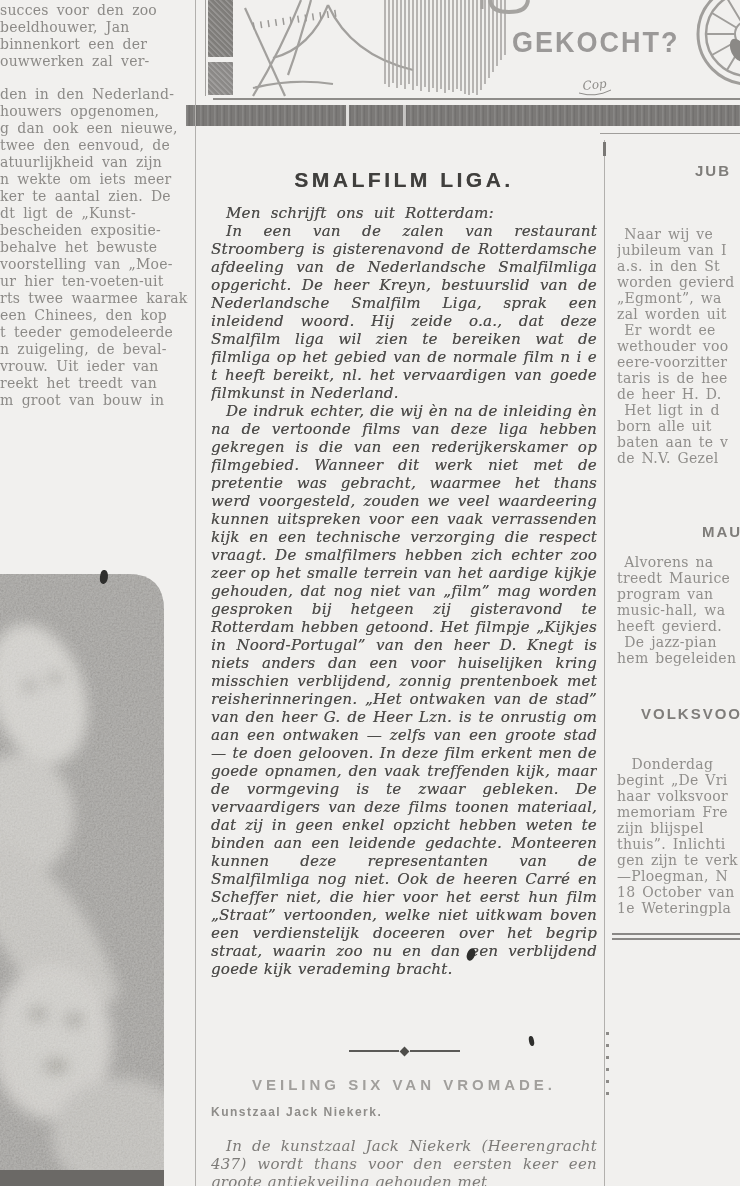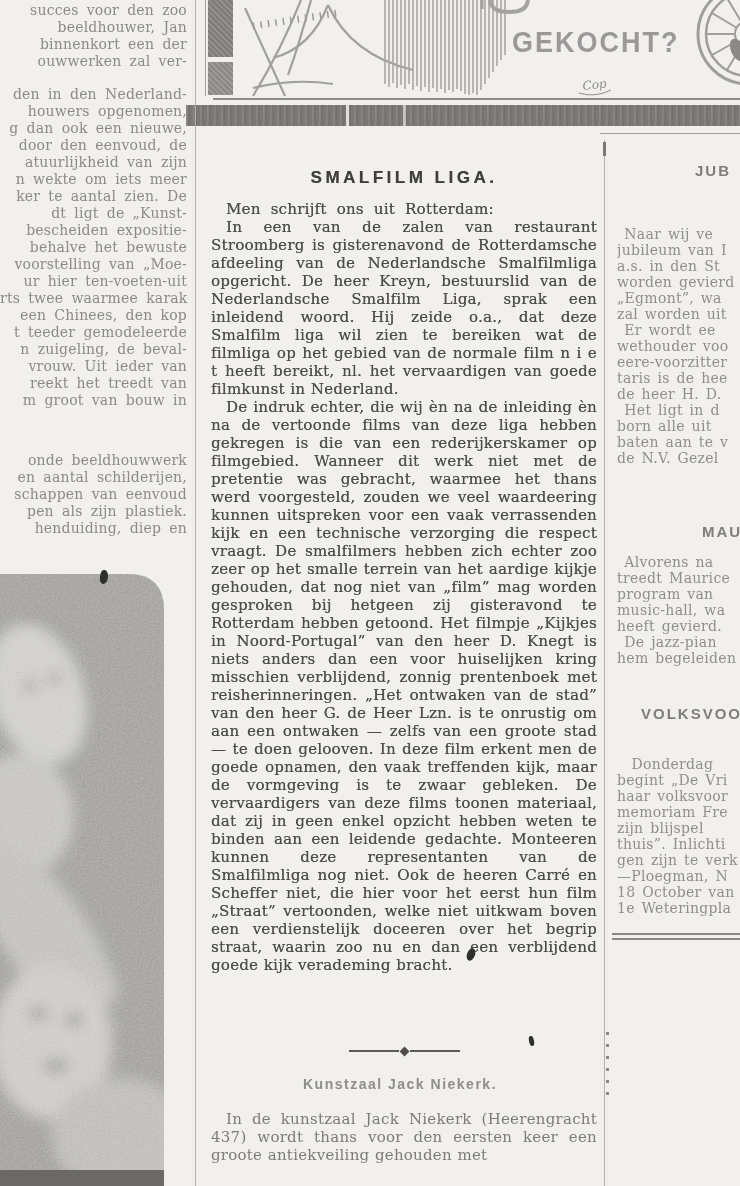--- a/index.html
+++ b/index.html
@@ -21,44 +21,44 @@
         background-image:repeating-linear-gradient(45deg,rgba(255,255,255,.18) 0 1px,transparent 2px 4px);}
   .b1{top:0;height:57px;background-color:#7f7d7a;}
   .b2{top:62px;height:33px;background-color:#8b8987;}
   .sketch{position:absolute;left:233px;top:0;}
   .gekocht{position:absolute;left:512px;top:27px;width:190px;
         font-family:"Liberation Sans",sans-serif;font-weight:bold;font-size:27px;
         letter-spacing:2px;color:#9b9998;transform:scaleY(1.06);}
   
   .leftcol{position:absolute;left:0;top:0;width:188px;height:545px;overflow:hidden;
         color:#8c8a87;font-size:14px;line-height:17px;word-spacing:3.5px;letter-spacing:.2px;}
-  .lc{position:absolute;left:0;width:188px;text-align:right;padding-right:1px;box-sizing:border-box;}
+  .lc{position:absolute;left:0;width:188px;padding-right:1px;box-sizing:border-box;}
   .lcp1{top:2px;} .lcp2{top:86px;} .lcp3{top:452px;}
   .tline{white-space:nowrap;}
   .photo{position:absolute;left:0;top:574px;}
   
   .midcol{position:absolute;left:211px;top:160px;width:386px;height:886px;overflow:hidden;
         color:#4c4b49;text-shadow:0.2px 0.15px 0.35px rgba(64,63,60,.65);}
   .h1{margin-top:8px;text-align:center;font-family:"Liberation Sans",sans-serif;
-        font-weight:bold;font-size:17px;letter-spacing:3.5px;color:#403f3d;}
+        font-weight:bold;font-size:21px;letter-spacing:3.5px;color:#403f3d;}
   .h2{margin-top:16px;text-align:right;padding-right:6px;font-weight:bold;
         font-size:16px;letter-spacing:1px;color:#45443f;}
   .midcol p,.auction p{margin:0;font-size:15px;line-height:18px;text-align:justify;
-        text-indent:15px;letter-spacing:.25px;word-spacing:.5px;}
+        text-indent:15px;letter-spacing:.25px;word-spacing:.5px;font-style:italic;}
   .byline{margin-top:12px !important;word-spacing:5px !important;}
   
   .auction{position:absolute;left:211px;top:1046px;width:386px;height:140px;overflow:hidden;
         color:#7d7b78;}
   .divider{display:flex;align-items:center;justify-content:center;height:10px;margin-bottom:20px;}
   .dline{width:50px;height:1.5px;background:#5b5a57;}
   .diamond{width:7px;height:7px;background:#4e4d4a;transform:rotate(45deg);margin:0 2px;}
   .h3{text-align:center;font-family:"Liberation Sans",sans-serif;font-weight:bold;
         font-size:15px;letter-spacing:4px;color:#a19f9c;margin-bottom:12px;}
-  .h4{text-align:center;padding-right:8px;font-family:"Liberation Sans",sans-serif;
-        font-weight:bold;font-size:14px;letter-spacing:1.5px;color:#8f8d8a;margin-bottom:18px;}
+  .h4{text-align:left;padding-right:8px;font-family:"Liberation Sans",sans-serif;
+        font-weight:bold;font-size:12px;letter-spacing:1.5px;color:#8f8d8a;margin-bottom:18px;}
   
   .rightcol{position:absolute;left:617px;top:0;width:123px;height:954px;overflow:hidden;
         color:#908e8b;font-size:14px;line-height:16px;letter-spacing:.3px;word-spacing:2px;}
   .rh{position:absolute;font-family:"Liberation Sans",sans-serif;font-weight:bold;
         font-size:15px;letter-spacing:2px;color:#7f7d7a;white-space:nowrap;}
   .rh1{top:163px;left:78px;} .rh2{top:524px;left:78px;margin-left:7px;} .rh3{top:706px;left:24px;}
   .rp{position:absolute;left:0;width:130px;}
   .rp1{top:226px;} .rp2{top:554px;} .rp3{top:756px;} .rp4{top:1116px;line-height:17px;}
   .dblrule{position:absolute;left:612px;top:933px;width:128px;height:3px;
         border-top:2px solid #8a8886;border-bottom:2px solid #8a8886;}
@@ -118,43 +118,36 @@
     <div class="lc lcp1">
         <div class="tline">succes voor den zoo</div>
         <div class="tline">beeldhouwer, Jan</div>
         <div class="tline">binnenkort een der</div>
         <div class="tline">ouwwerken zal ver-</div>
       </div>
     <div class="lc lcp2">
         <div class="tline">den in den Nederland-</div>
         <div class="tline">houwers opgenomen,</div>
         <div class="tline">g dan ook een nieuwe,</div>
-        <div class="tline">door den eenvoud, de</div>
+        <div class="tline">twee den eenvoud, de</div>
         <div class="tline">atuurlijkheid van zijn</div>
         <div class="tline">n wekte om iets meer</div>
         <div class="tline">ker te aantal zien. De</div>
         <div class="tline">dt ligt de „Kunst-</div>
         <div class="tline">bescheiden expositie-</div>
         <div class="tline">behalve het bewuste</div>
         <div class="tline">voorstelling van „Moe-</div>
         <div class="tline">ur hier ten-voeten-uit</div>
         <div class="tline">rts twee waarmee karak-</div>
         <div class="tline">een Chinees, den kop</div>
         <div class="tline">t teeder gemodeleerde</div>
         <div class="tline">n zuigeling, de beval-</div>
         <div class="tline">vrouw. Uit ieder van</div>
         <div class="tline">reekt het treedt van</div>
         <div class="tline">m groot van bouw in</div>
-      </div>
-    <div class="lc lcp3">
-        <div class="tline">onde beeldhouwwerk</div>
-        <div class="tline">en aantal schilderijen,</div>
-        <div class="tline">schappen van eenvoud</div>
-        <div class="tline">pen als zijn plastiek.</div>
-        <div class="tline">henduiding, diep en</div>
       </div>
   </div>
 
   <svg class="photo" width="164" height="612" viewBox="0 0 164 612">
     <defs>
       <clipPath id="pc">
           <path d="M0,0 H128 Q164,0 164,36 V612 H0 Z"></path>
         </clipPath>
       <filter id="soft">
           <feGaussianBlur stdDeviation="7"></feGaussianBlur>
@@ -191,20 +184,21 @@
     <p>In een van de zalen van restaurant Stroomberg is gisterenavond de Rotterdamsche afdeeling van de Nederlandsche Smalfilmliga opgericht. De heer Kreyn, bestuurslid van de Nederlandsche Smalfilm Liga, sprak een inleidend woord. Hij zeide o.a., dat deze Smalfilm liga wil zien te bereiken wat de filmliga op het gebied van de normale film n i e t heeft bereikt, nl. het vervaardigen van goede filmkunst in Nederland.</p>
     <p>De indruk echter, die wij èn na de inleiding èn na de vertoonde films van deze liga hebben gekregen is die van een rederijkerskamer op filmgebied. Wanneer dit werk niet met de pretentie was gebracht, waarmee het thans werd voorgesteld, zouden we veel waardeering kunnen uitspreken voor een vaak verrassenden kijk en een technische verzorging die respect vraagt. De smalfilmers hebben zich echter zoo zeer op het smalle terrein van het aardige kijkje gehouden, dat nog niet van „film” mag worden gesproken bij hetgeen zij gisteravond te Rotterdam hebben getoond. Het filmpje „Kijkjes in Noord-Portugal” van den heer D. Knegt is niets anders dan een voor huiselijken kring misschien verblijdend, zonnig prentenboek met reisherinneringen. „Het ontwaken van de stad” van den heer G. de Heer Lzn. is te onrustig om aan een ontwaken — zelfs van een groote stad — te doen gelooven. In deze film erkent men de goede opnamen, den vaak treffenden kijk, maar de vormgeving is te zwaar gebleken. De vervaardigers van deze films toonen materiaal, dat zij in geen enkel opzicht hebben weten te binden aan een leidende gedachte. Monteeren kunnen deze representanten van de Smalfilmliga nog niet. Ook de heeren Carré en Scheffer niet, die hier voor het eerst hun film „Straat” vertoonden, welke niet uitkwam boven een verdienstelijk doceeren over het begrip straat, waarin zoo nu en dan een verblijdend goede kijk verademing bracht.</p>
   </div>
 
   <div class="auction">
     <div class="divider">
       <span class="dline"></span>
       <span class="diamond"></span>
       <span class="dline"></span>
     </div>
+    <div class="h3">VEILING SIX VAN VROMADE.</div>
     <div class="h4">Kunstzaal Jack Niekerk.</div>
     <p>In de kunstzaal Jack Niekerk (Heerengracht 437) wordt thans voor den eersten keer een groote antiekveiling gehouden met</p>
   </div>
 
   <div class="rightcol">
     <div class="rh rh1">JUB</div>
     <div class="rp rp1">
         <div class="tline"> Naar wij ve</div>
         <div class="tline">jubileum van I</div>
         <div class="tline">a.s. in den St</div>

